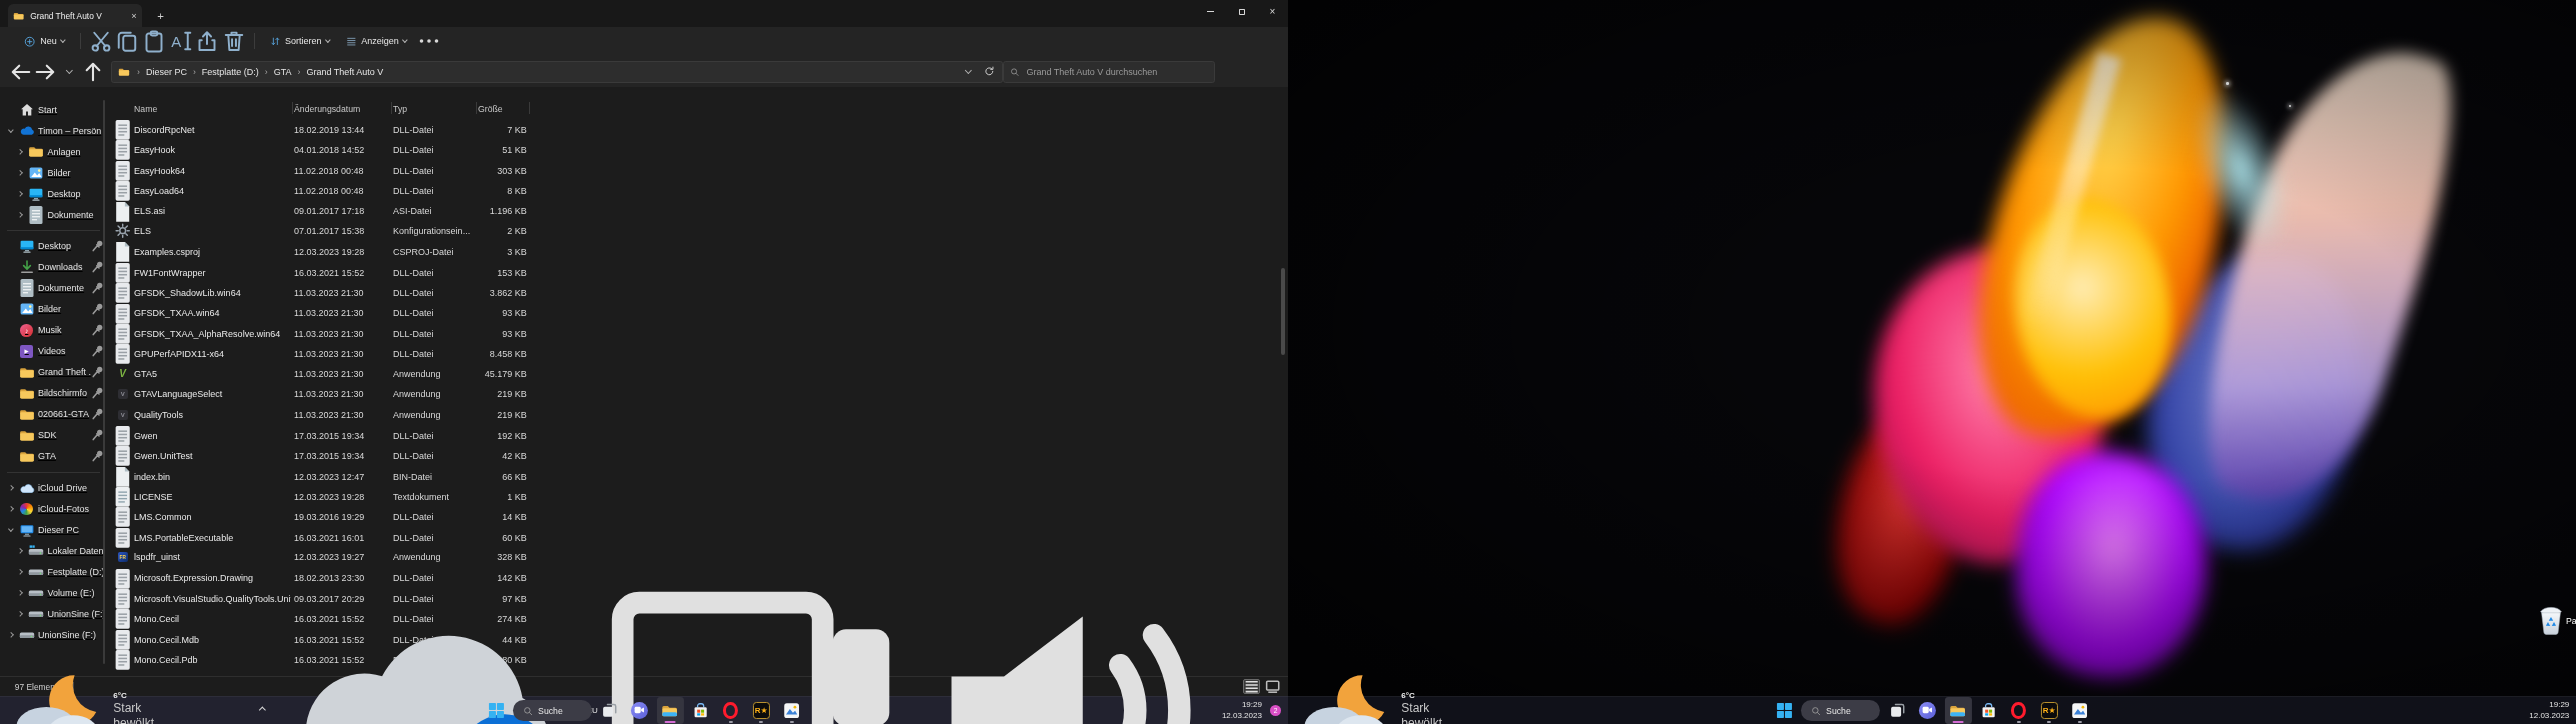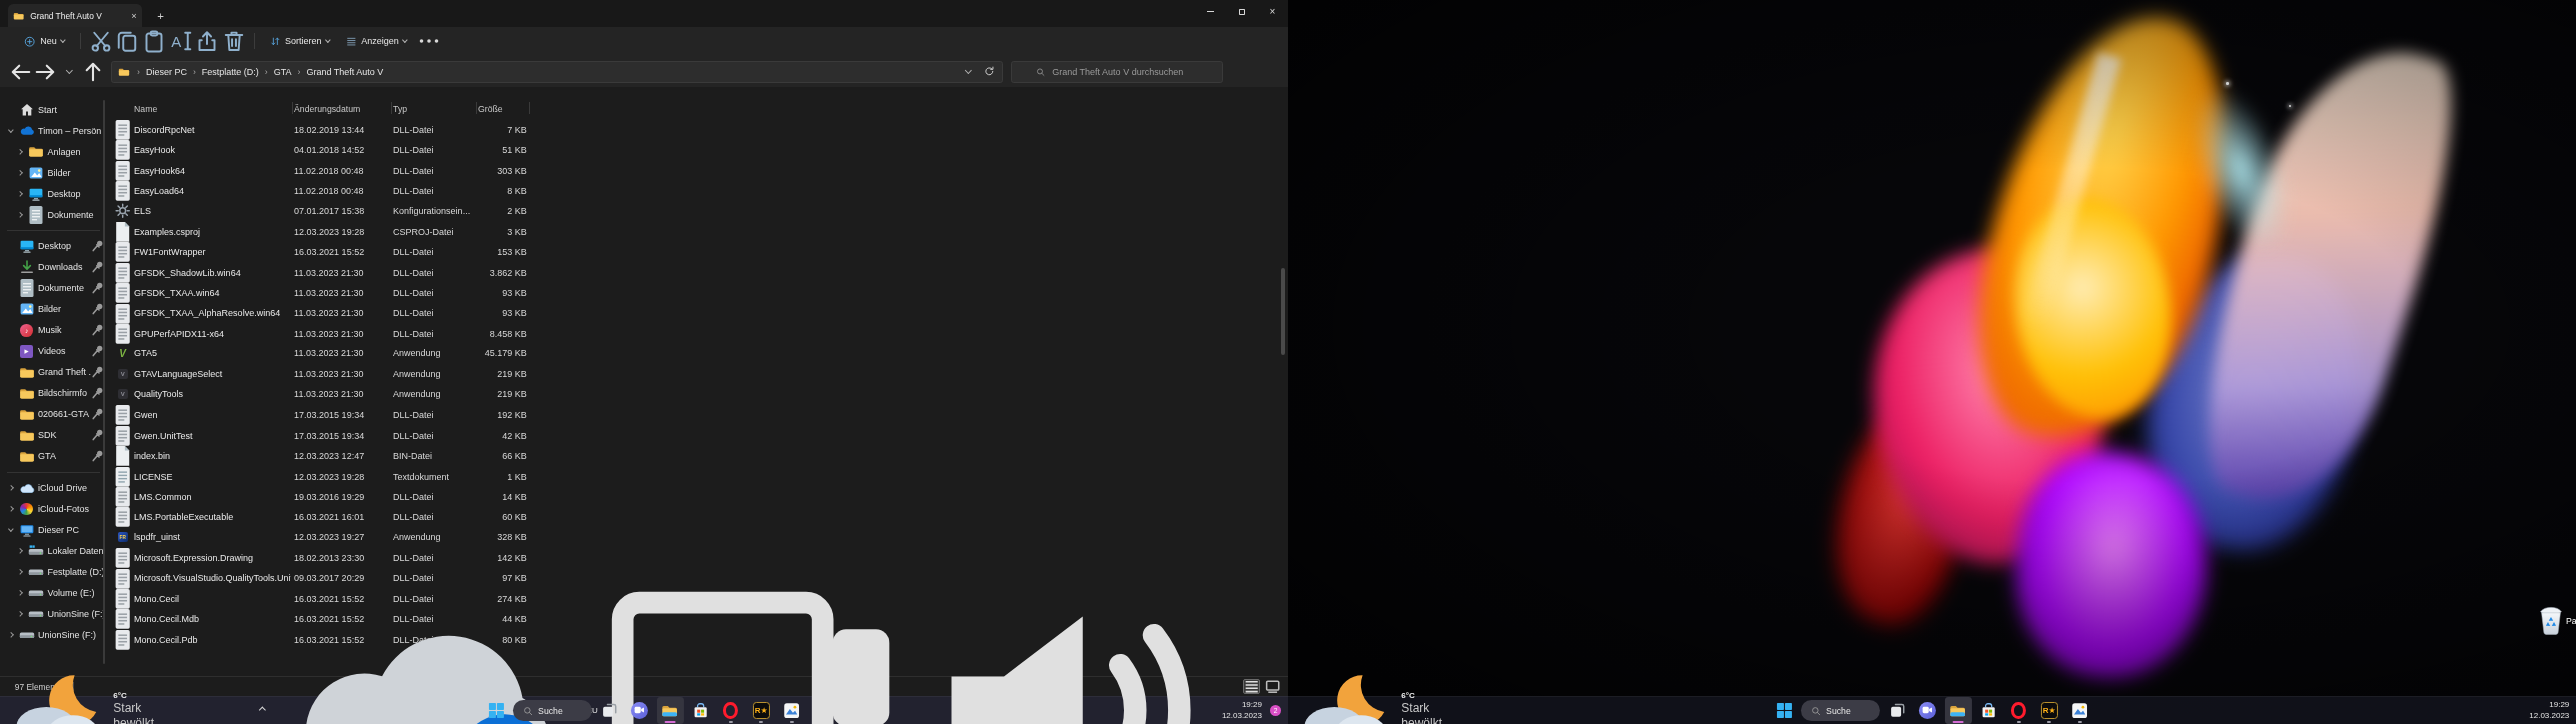--- a/index.html
+++ b/index.html
@@ -33,28 +33,28 @@
   .chev.sm{width:3.7px;height:3.7px;}
 
   .addrbar{position:absolute;left:0;top:56px;width:100%;height:31px;background:#242424;display:flex;align-items:center;padding-left:9.4px;}
   .nav-btn{width:24px;height:21.5px;display:flex;align-items:center;justify-content:center;border-radius:2.7px;}
   .nav-btn svg{width:11.4px;height:11.4px;}
   .pill{height:22px;background:#2d2d2d;border:0.7px solid #3a3a3a;border-radius:2.7px;display:flex;align-items:center;}
   .crumb-pill{width:892px;margin-left:5.4px;padding:0 6.7px;gap:1.3px;}
   .crumb-pill .grow{flex:1;}
   .crumb{font-size:9px;color:#e6e6e6;padding:2px 4.7px;border-radius:2px;white-space:nowrap;}
   .crumb-sep{color:#a8a8a8;font-size:8.7px;padding:0 1.3px;}
-  .search-pill{width:212px;margin-left:8px;padding:0 24px;gap:5.4px;}
+  .search-pill{width:212px;margin-left:0;padding:0 6px;gap:5.4px;}
   .search-pill input{background:transparent;border:none;outline:none;color:#e0e0e0;font-size:9px;width:100%;}
   .search-pill input::placeholder{color:#9a9a9a;}
 
   .body-area{position:absolute;left:0;top:87px;width:100%;height:589px;background:#1c1c1c;}
   
   .sidebar{position:absolute;left:0;top:12px;width:107px;}
-  .side-item{height:21px;display:flex;align-items:center;border-radius:2.7px;margin:0 2.7px;}
+  .side-item{height:21px;display:flex;align-items:center;border-radius:2.7px;margin:0 2.7px;text-decoration:underline;}
   .side-chev{width:16px;display:flex;justify-content:center;}
   .side-chev .chev{width:3.7px;height:3.7px;border-color:#9a9a9a;}
   .side-ico{width:16px;display:flex;justify-content:center;}
   .side-ico svg,.side-ico .cdiv{width:12.7px;height:12.7px;}
   .side-label{flex:1;font-size:9px;color:#e4e4e4;white-space:nowrap;overflow:hidden;margin-left:3.4px;}
   .side-pin{width:13.4px;display:flex;justify-content:center;}
   .side-sep{height:10.7px;display:flex;align-items:center;padding:0 6.7px;}
   .side-sep i{display:block;width:100%;height:0.7px;background:#333;}
   .side-item.d1{padding-left:9.4px;}
   .side-scroll{position:absolute;left:103px;top:13.4px;width:2px;height:564px;background:#3a3a3a;border-radius:1.3px;}
@@ -745,20 +745,32 @@
                   <rect x="4" y="5" width="8" height="1.4" fill="#9aa0a6"></rect>
                   <rect x="4" y="8" width="8" height="1.4" fill="#9aa0a6"></rect>
                   <rect x="4" y="11" width="8" height="1.4" fill="#9aa0a6"></rect>
                   <rect x="4" y="14" width="5.5" height="1.4" fill="#9aa0a6"></rect>
                 </svg>
               </span>
               <span class="fcell fname">EasyLoad64</span>
               <span class="fcell">11.02.2018 00:48</span>
               <span class="fcell">DLL-Datei</span>
               <span class="fcell fsize">8 KB</span>
+            </div>
+            <div class="frow">
+              <span class="ficon">
+                <svg viewBox="0 0 16 20" style="width:100%;height:100%;display:block" xmlns="http://www.w3.org/2000/svg">
+                  <path d="M2 1h8l4 4v14H2z" fill="#eceff1"></path>
+                  <path d="M10 1l4 4h-4z" fill="#b0bec5"></path>
+                </svg>
+              </span>
+              <span class="fcell fname">ELS.asi</span>
+              <span class="fcell">09.01.2017 17:18</span>
+              <span class="fcell">ASI-Datei</span>
+              <span class="fcell fsize">1.196 KB</span>
             </div>
             <div class="frow">
               <span class="ficon">
                 <svg viewBox="0 0 18 18" style="width:100%;height:100%;display:block" xmlns="http://www.w3.org/2000/svg">
                   <circle cx="9" cy="9" r="3" fill="none" stroke="#9aa4ae" stroke-width="1.5"></circle>
                   <path d="M9 2.2v2.2M9 13.6v2.2M2.2 9h2.2M13.6 9h2.2M4.2 4.2l1.6 1.6M12.2 12.2l1.6 1.6M13.8 4.2l-1.6 1.6M5.8 12.2l-1.6 1.6" stroke="#9aa4ae" stroke-width="1.5" stroke-linecap="round"></path>
                 </svg>
               </span>
               <span class="fcell fname">ELS</span>
               <span class="fcell">07.01.2017 15:38</span>

